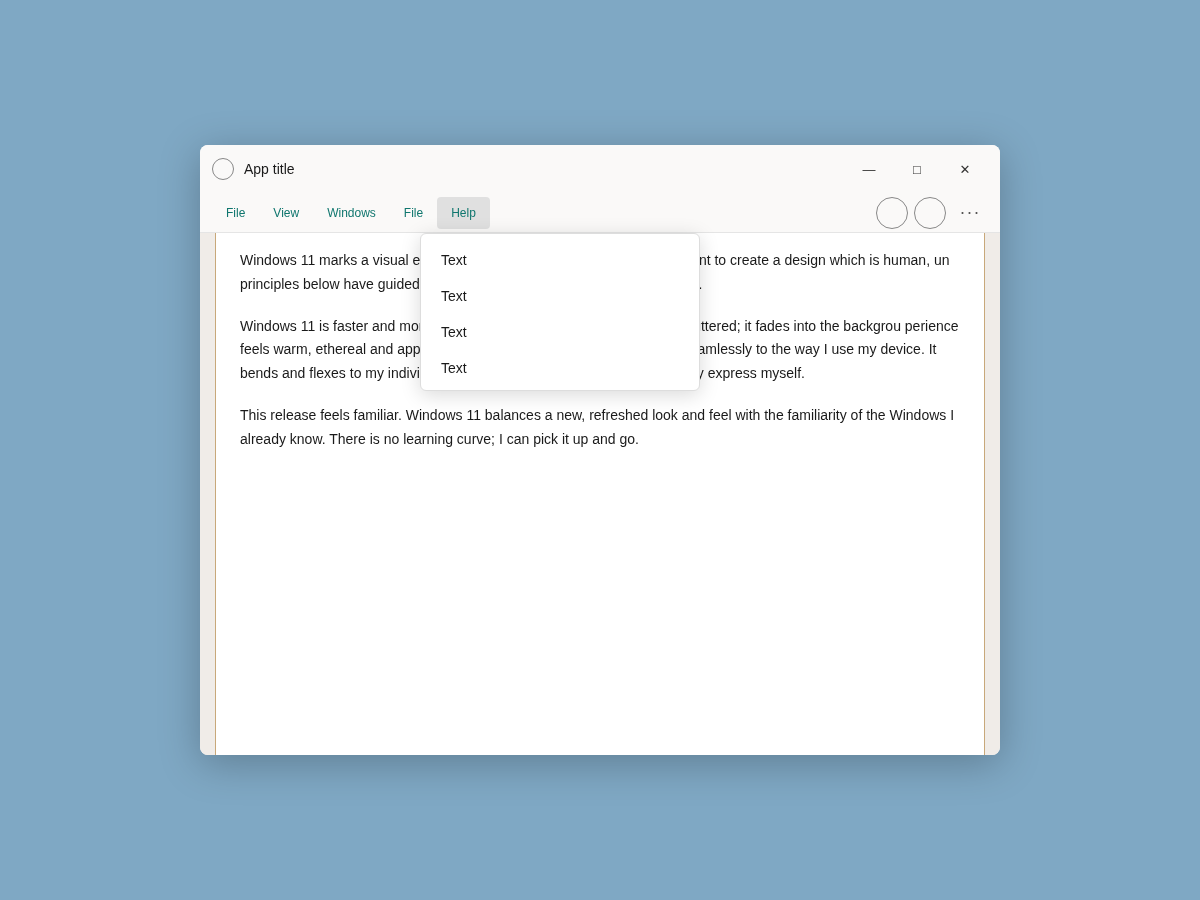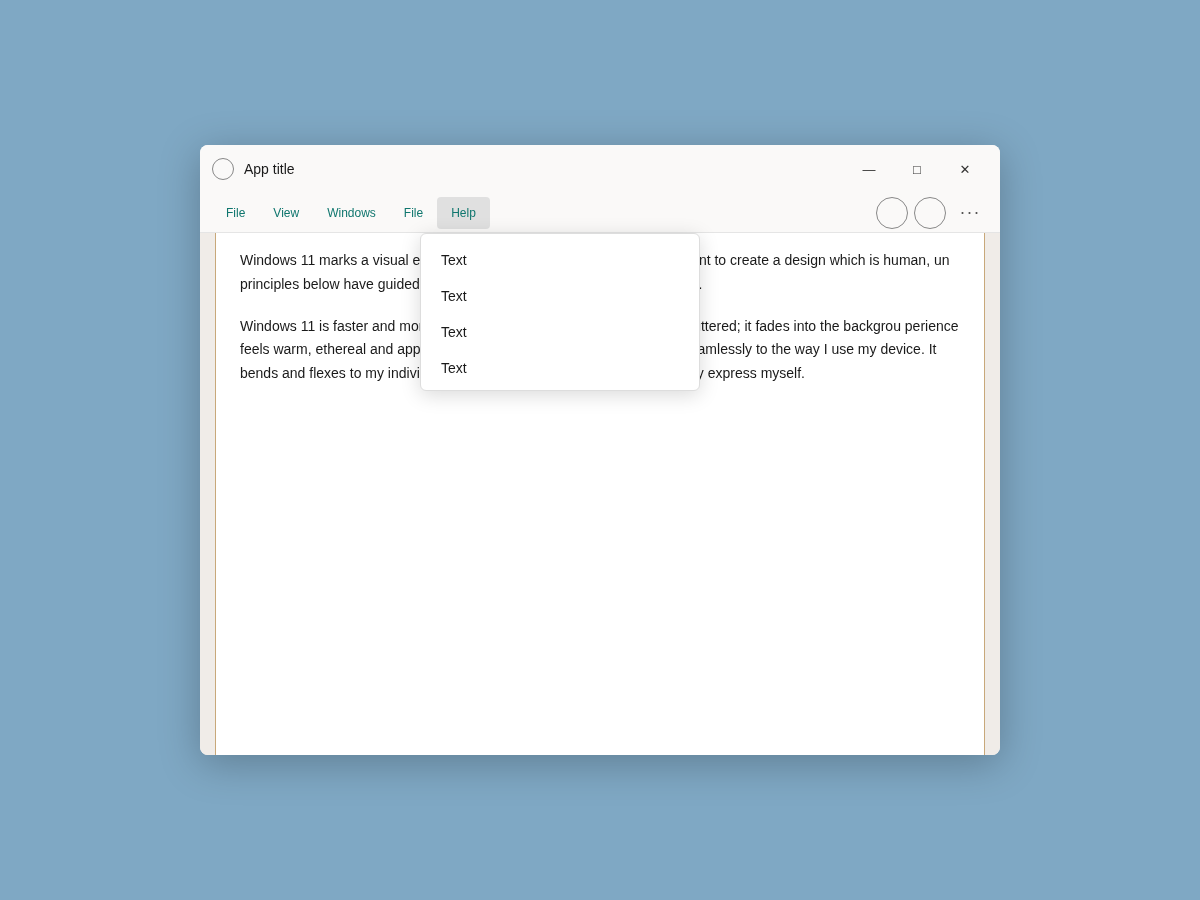--- a/index.html
+++ b/index.html
@@ -264,17 +264,18 @@
       </div>
     </div>
   </div>
 
   <div class="content-area">
     <div class="left-margin"></div>
     <div class="text-area">
       <div class="text-content">
         <p>Windows 11 marks a visual evolution design language alongside with Fluent to create a design which is human, un principles below have guided us throughout the journey of making Wi uent.</p>
         <p>Windows 11 is faster and more intuiti precision. The OS is softer and decluttered; it fades into the backgrou perience feels warm, ethereal and approachable.  Windows is personal: it adapts seamlessly to the way I use my device. It bends and flexes to my individual needs and preferences so that I can truly express myself.</p>
+        <p>This release feels familiar. Windows 11 balances a new, refreshed look and feel with the familiarity of the Windows I already know. There is no learning curve; I can pick it up and go.</p>
       </div>
     </div>
     <div class="right-margin"></div>
   </div>
 </div>
 
 </body></html>

